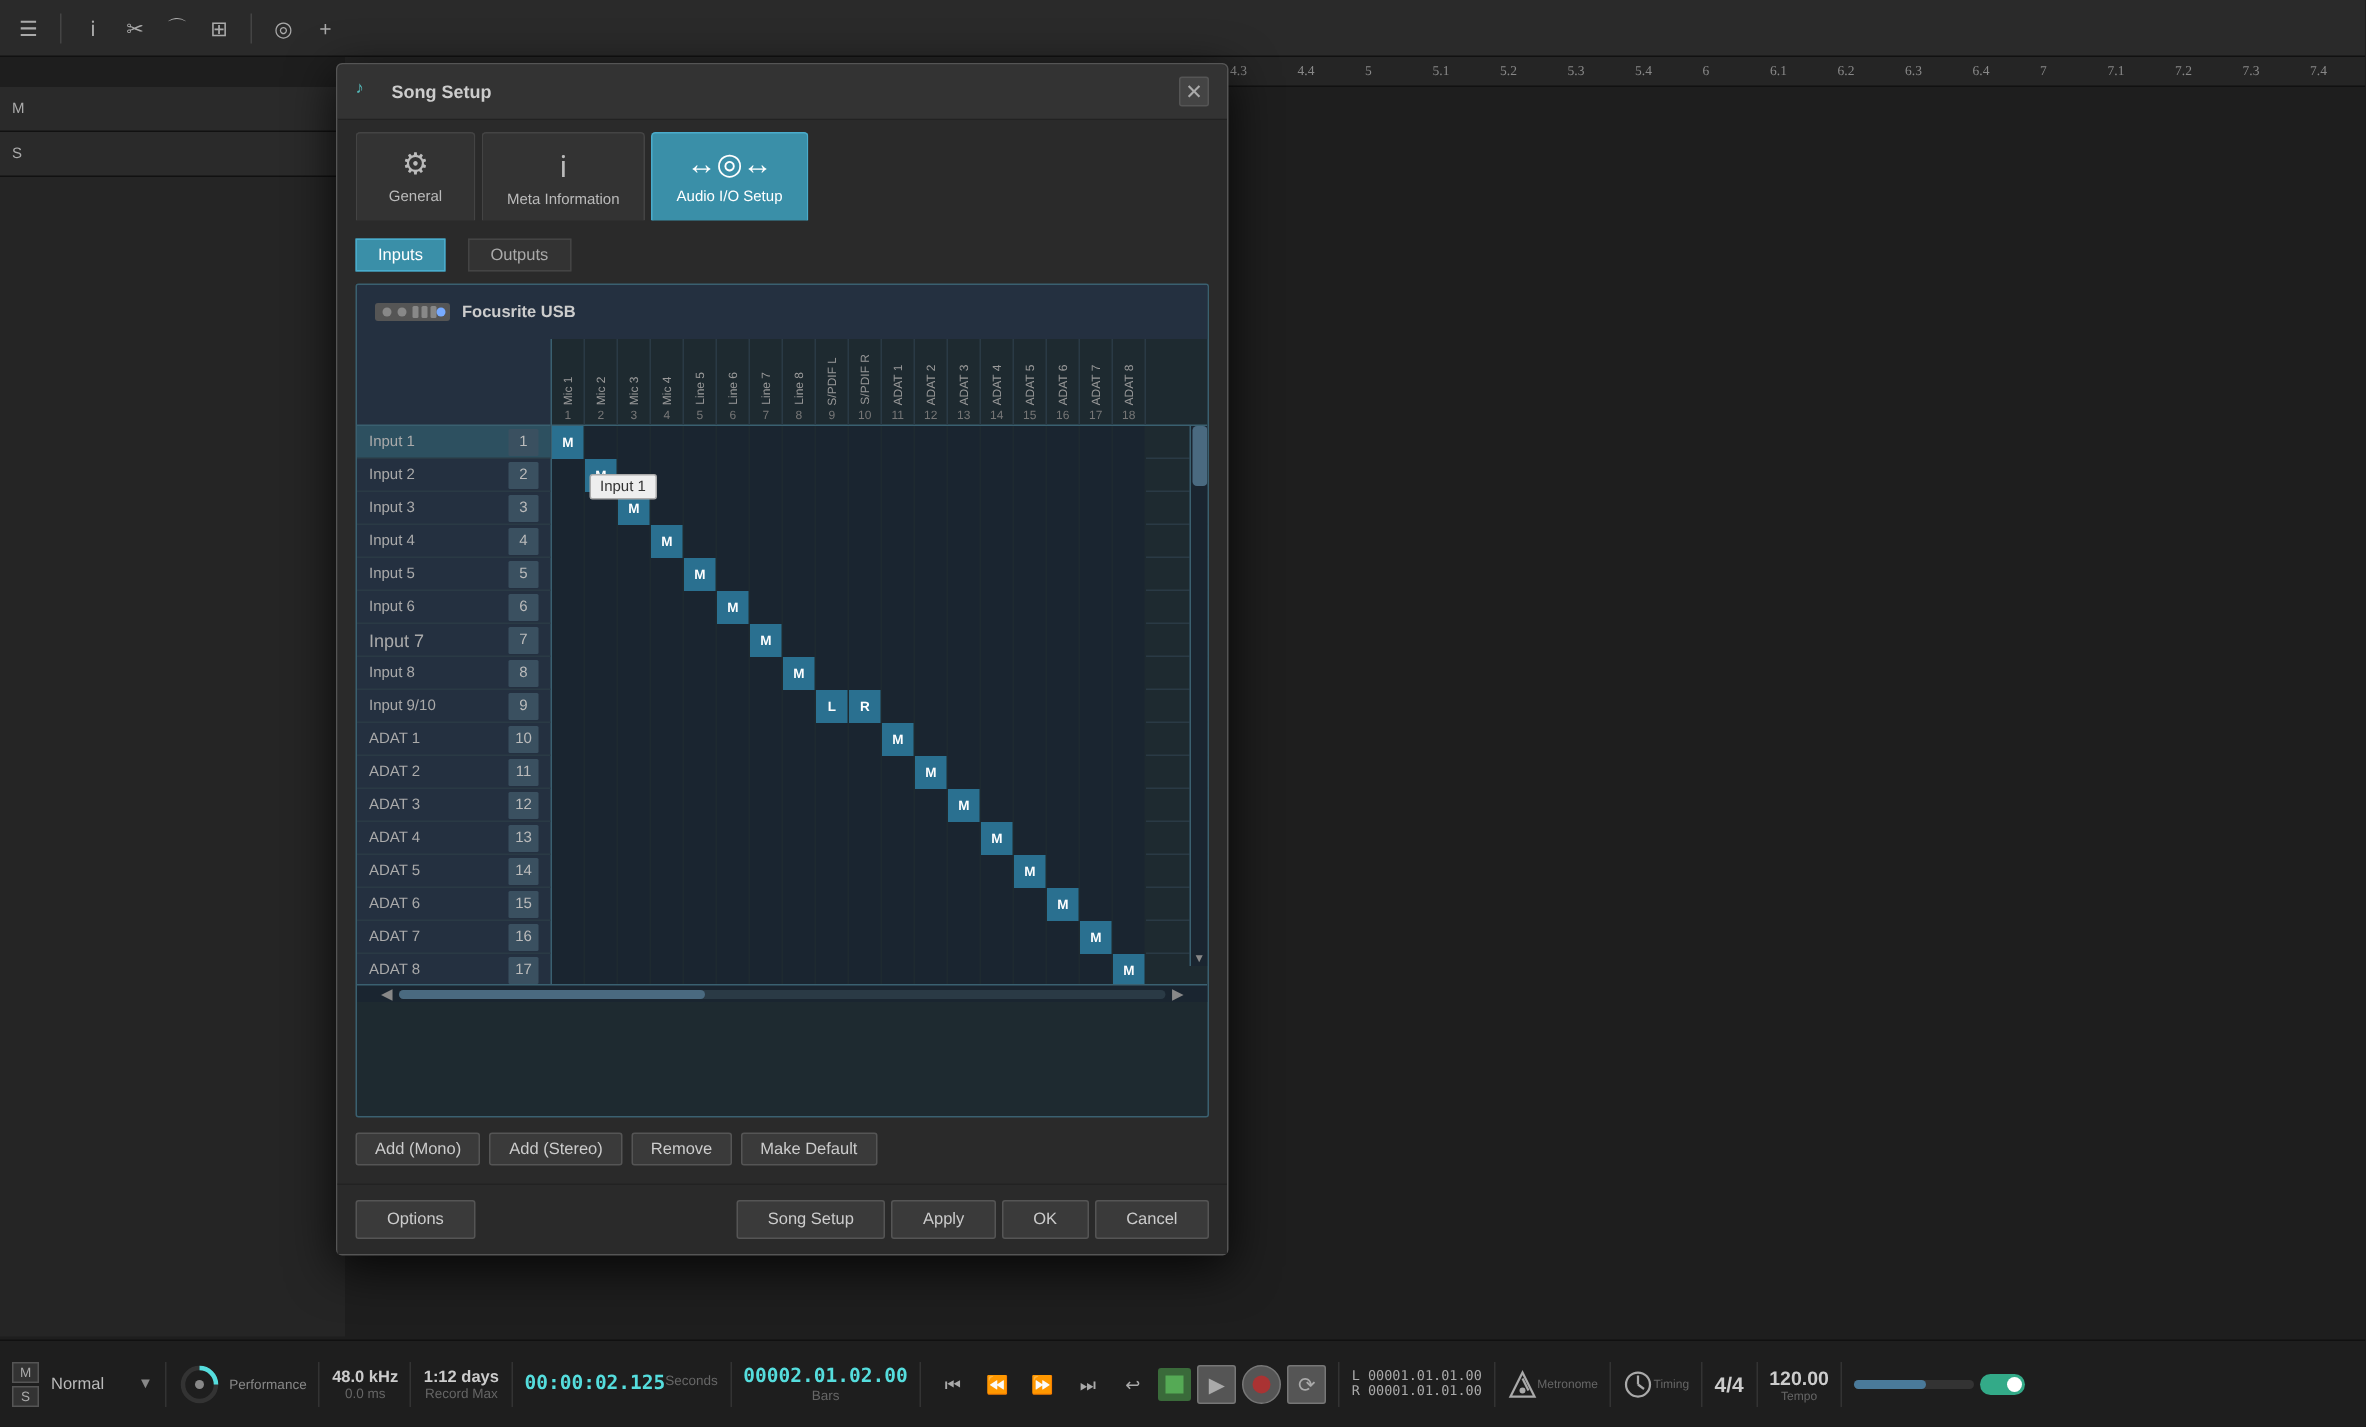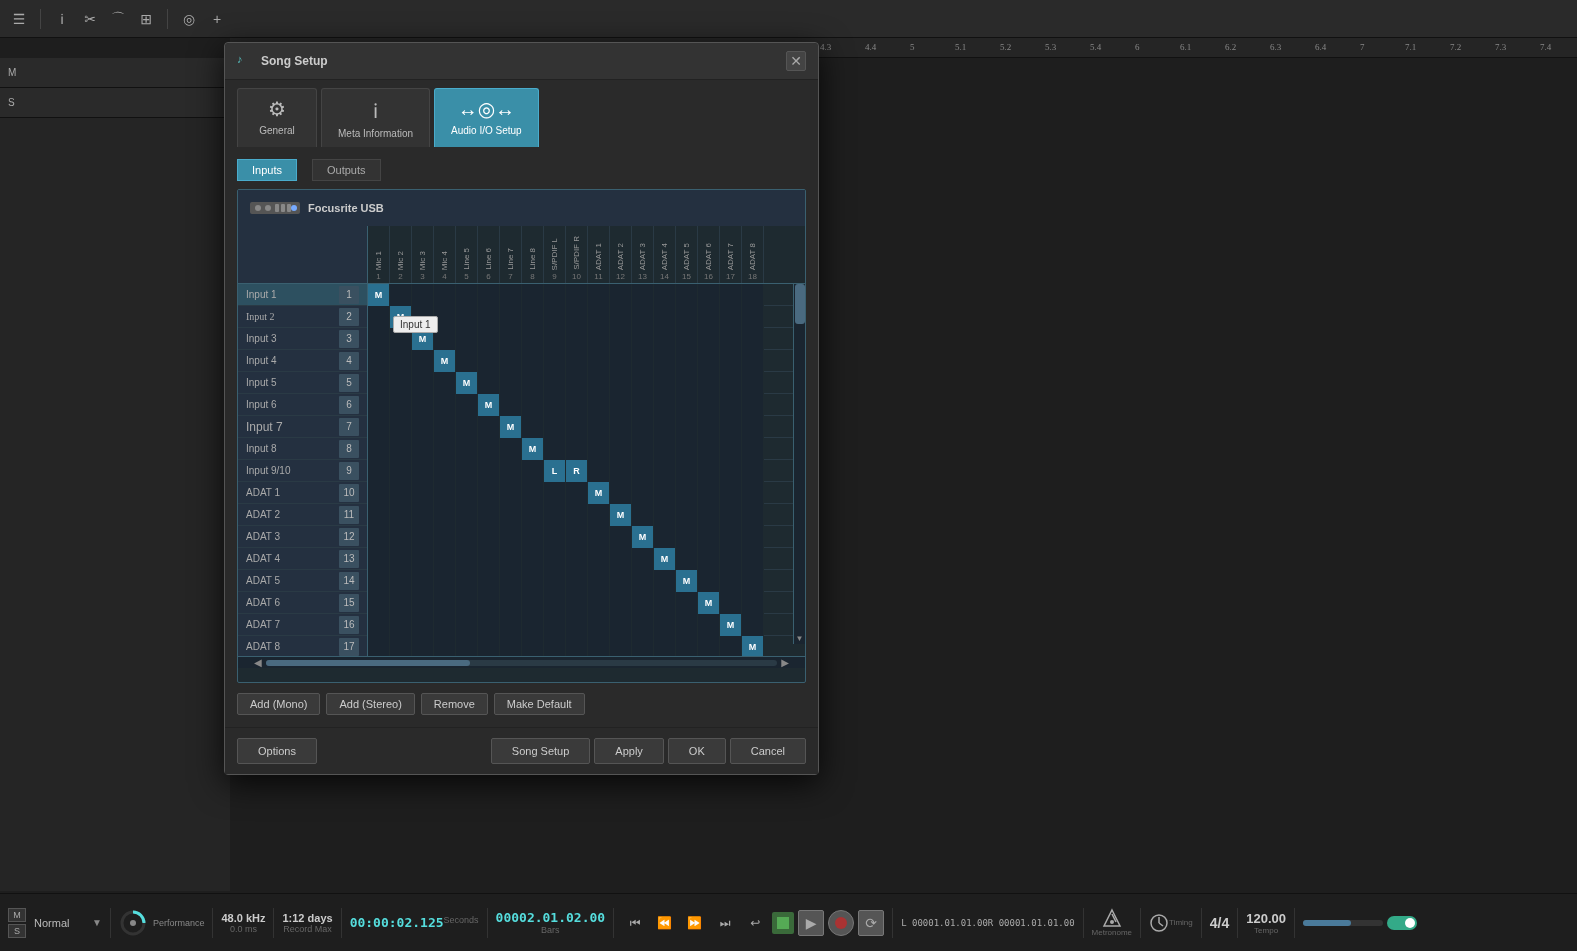--- a/index.html
+++ b/index.html
@@ -211,21 +211,21 @@
       color: #fff;
       border-color: #4aaccc;
     }
 
     
     .audio-matrix-container {
       background: #1e2a30;
       border: 1px solid #3a6070;
       border-radius: 2px;
       overflow: hidden;
-      height: 494px;
+      height: 556px;
       position: relative;
     }
 
     .matrix-device-header {
       display: flex;
       align-items: center;
       padding: 8px 12px;
       background: #243040;
     }
 
@@ -643,21 +643,21 @@
         <div class="matrix-inner">
 
           <div class="row-labels">
             <div class="row-label-header"></div>
             <div id="row-labels-container">
                 <div class="row-label-item highlighted">
                   <span style="font-size:10px;color:#aaa;">Input 1</span>
                   <span class="row-number">1</span>
                 </div>
                 <div class="row-label-item">
-                  <span style="font-size:10px;color:#aaa;font-family:Liberation Serif, serif;">Input 2</span>
+                  <span style="font-size:10px;color:#aaa;">Input 2</span>
                   <span class="row-number">2</span>
                 </div>
                 <div class="row-label-item">
                   <span style="font-size:10px;color:#aaa;">Input 3</span>
                   <span class="row-number">3</span>
                 </div>
                 <div class="row-label-item">
                   <span style="font-size:10px;color:#aaa;">Input 4</span>
                   <span class="row-number">4</span>
                 </div>
@@ -1238,28 +1238,28 @@
 
     <div style="width:26px;height:26px;background:#555;border:1px solid #777;border-radius:50%;display:flex;align-items:center;justify-content:center;">
       <div style="width:12px;height:12px;background:#a33;border-radius:50%;"></div>
     </div>
 
     <div style="width:26px;height:26px;background:#555;border:1px solid #777;border-radius:2px;display:flex;align-items:center;justify-content:center;font-size:14px;color:#aaa;">⟳</div>
   </div>
 
   <div class="status-divider"></div>
 
-  <div style="display:flex;flex-direction:row;align-items:flex-start;">
+  <div style="display:flex;flex-direction:column;align-items:flex-start;">
     <span style="font-size:9px;color:#aaa;font-family:monospace;">L 00001.01.01.00</span>
     <span style="font-size:9px;color:#aaa;font-family:monospace;">R 00001.01.01.00</span>
   </div>
 
   <div class="status-divider"></div>
 
-  <div style="display:flex;flex-direction:column;align-items:center;">
+  <div style="display:flex;flex-direction:row;align-items:center;">
     <svg width="20" height="20" viewBox="0 0 20 20">
       <polygon points="10,2 18,18 2,18" fill="none" stroke="#aaa" stroke-width="1.5"></polygon>
       <line x1="10" y1="6" x2="14" y2="14" stroke="#aaa" stroke-width="1.5"></line>
       <circle cx="10" cy="14" r="2" fill="#aaa"></circle>
     </svg>
     <span style="font-size:8px;color:#666;">Metronome</span>
   </div>
 
   <div class="status-divider"></div>
 

